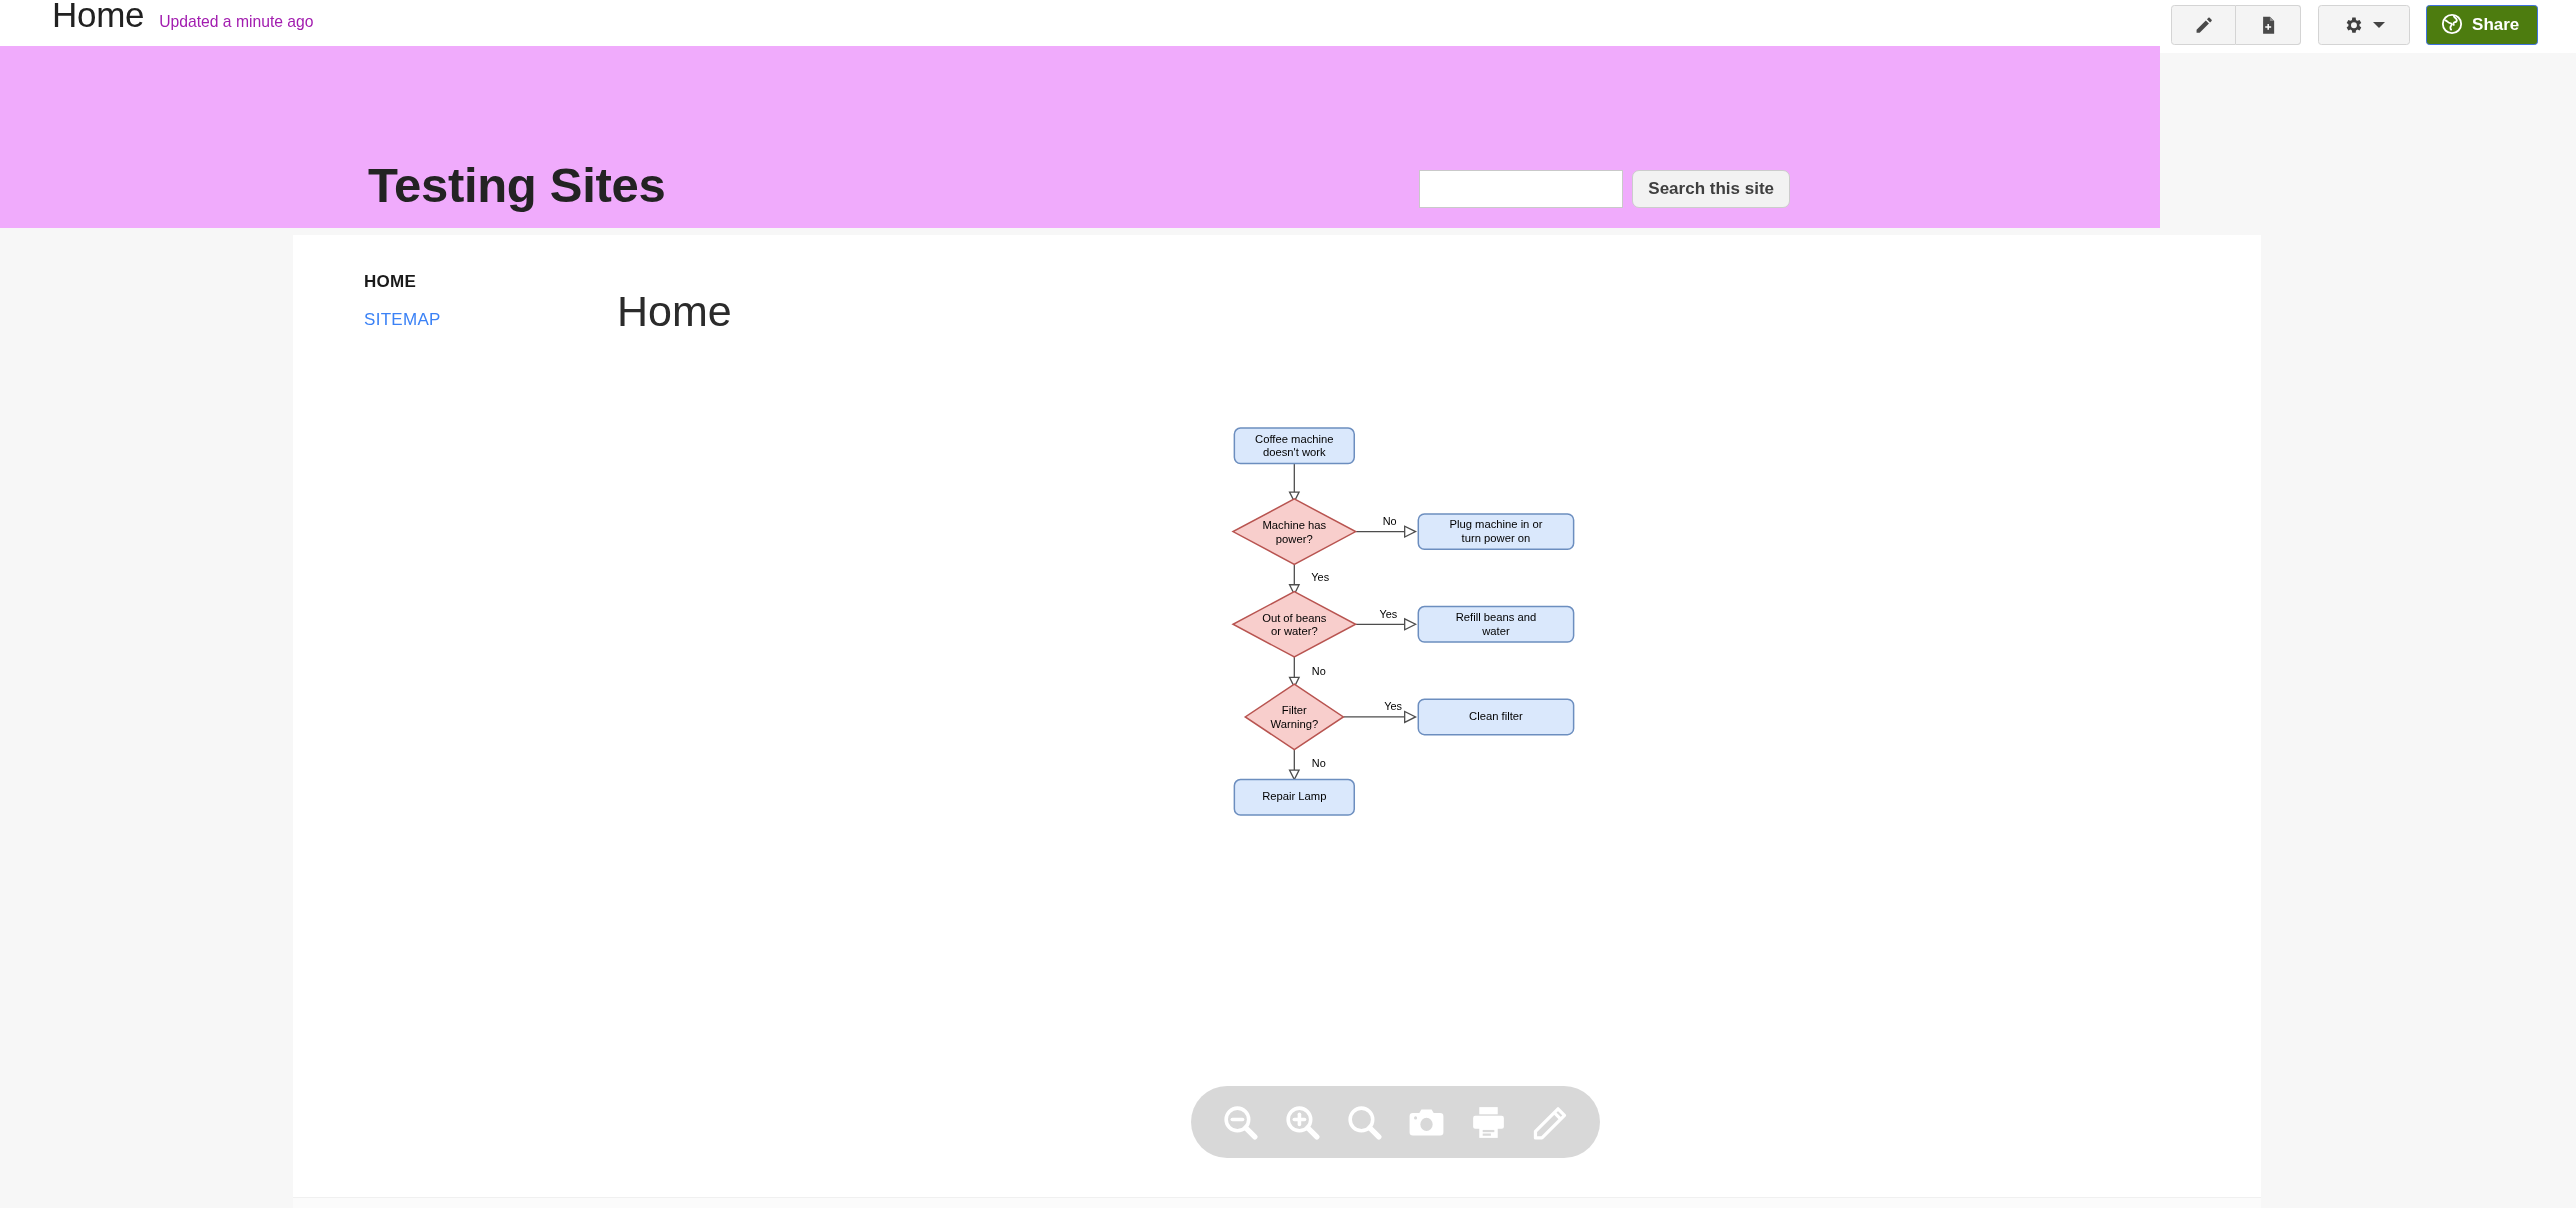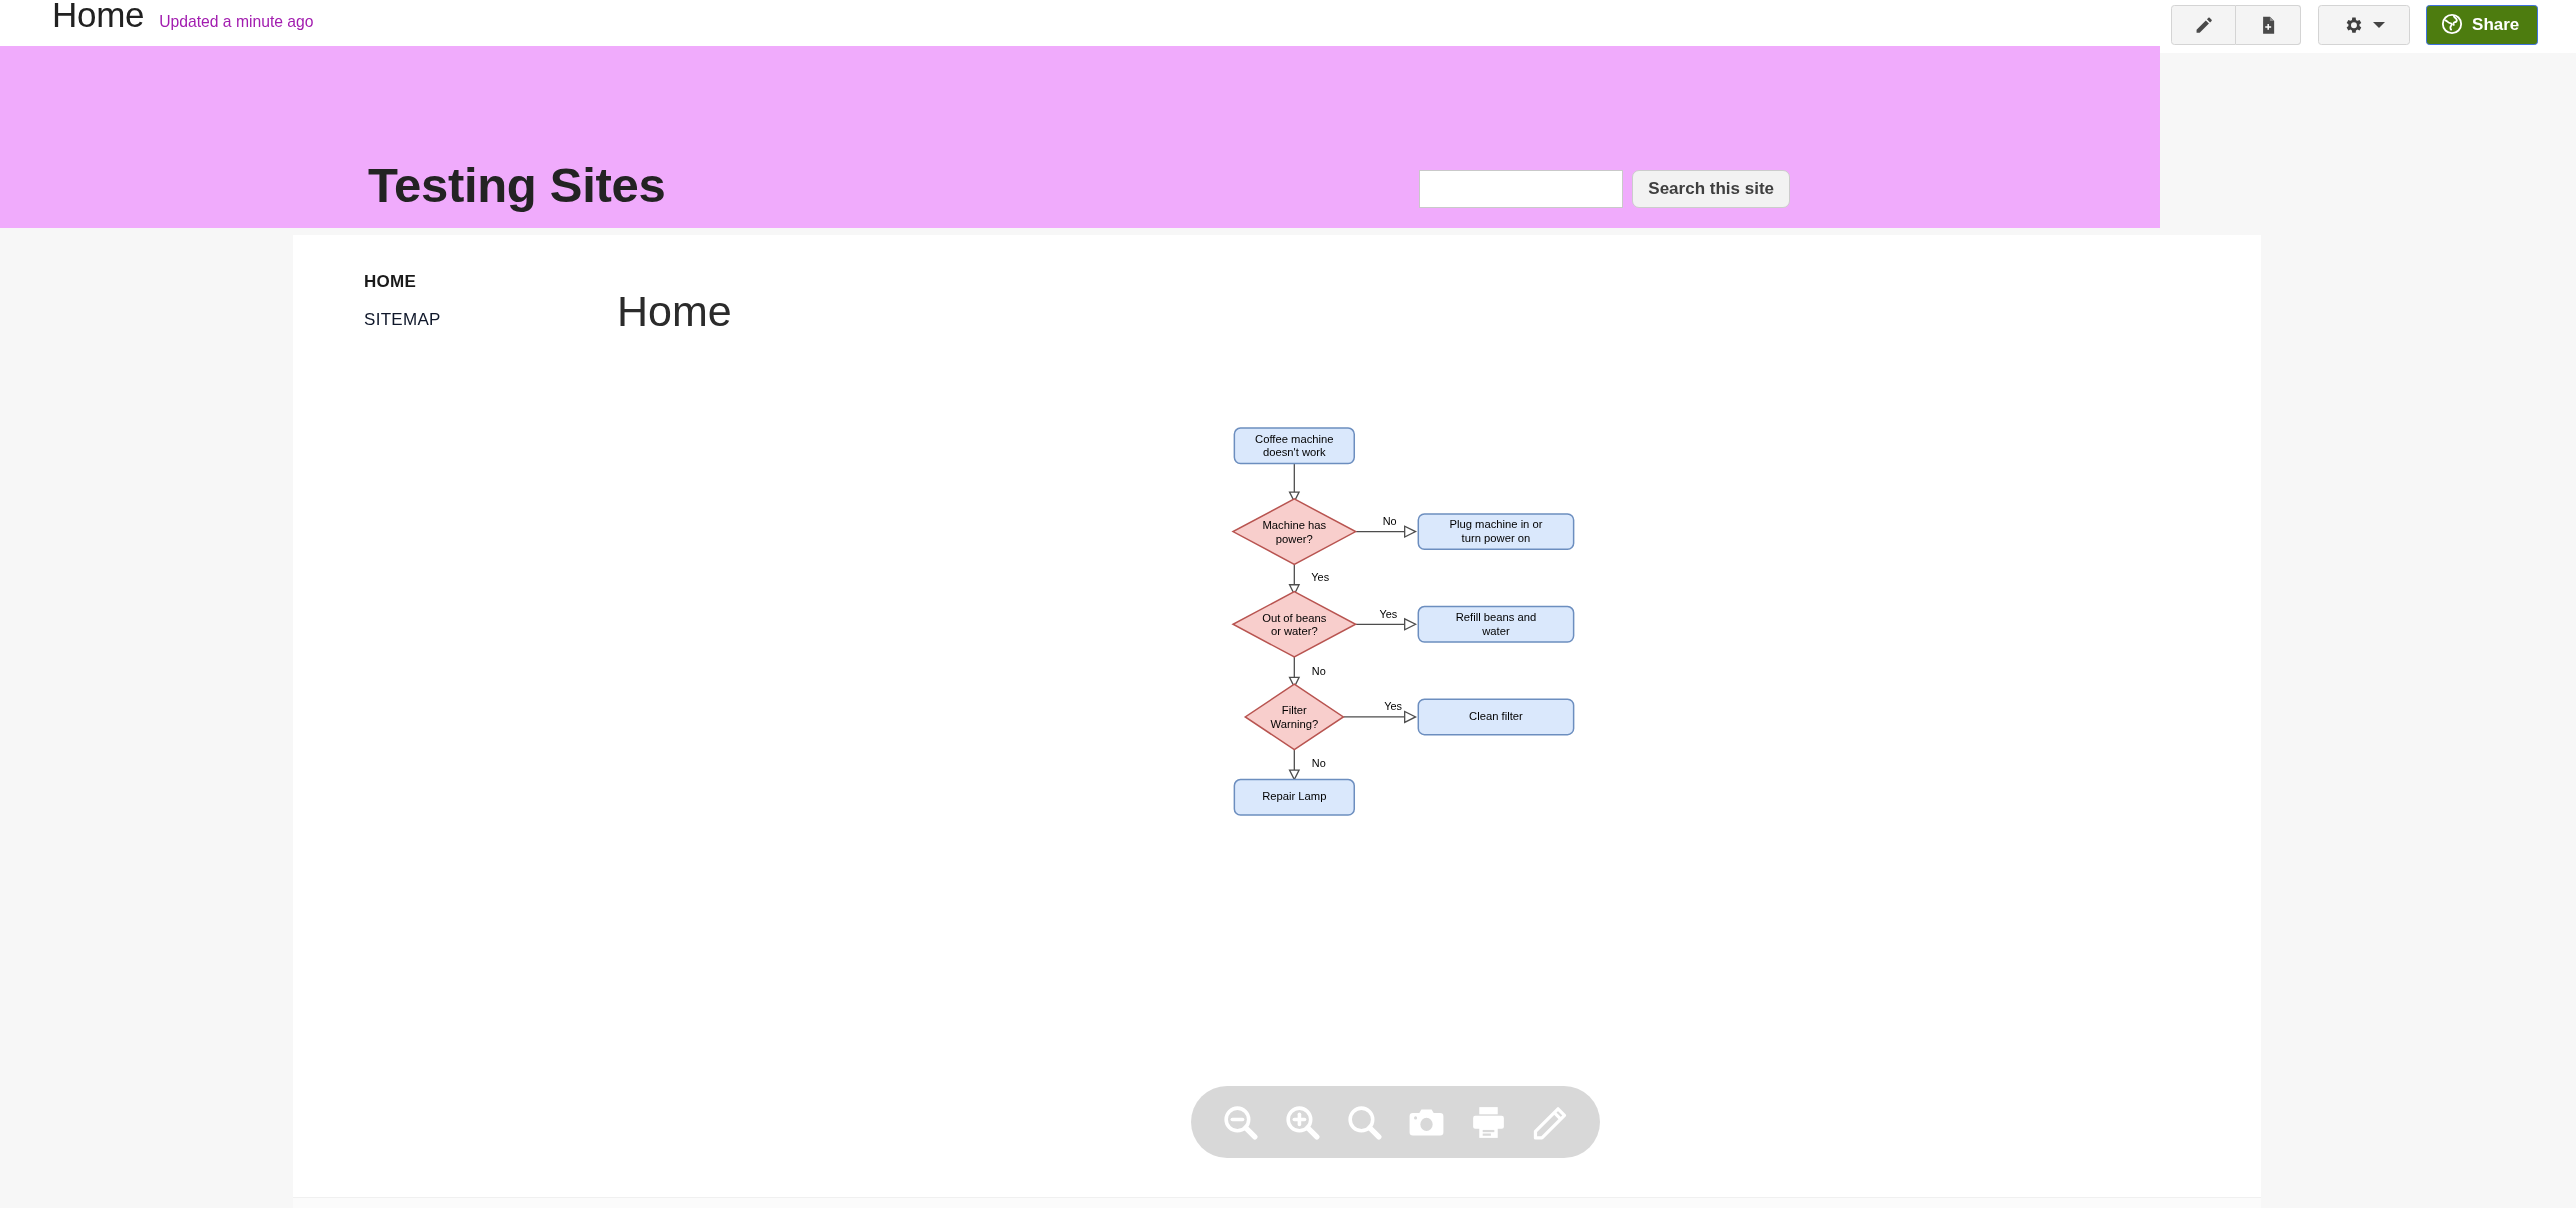--- a/index.html
+++ b/index.html
@@ -161,21 +161,21 @@
     width: 225px;
   }
   .nav-item {
     font-size: 17px;
     letter-spacing: 0.3px;
     margin-bottom: 18.4px;
     cursor: pointer;
     display: block;
   }
   .nav-item.active { color: #1a1a1a; font-weight: bold; }
-  .nav-item.link { color: #0f172a; }
+  .nav-item.link { color: #3b82f6; }
 
   
   #page-title {
     position: absolute;
     left: 617px;
     top: 287px;
     font-size: 43px;
     font-weight: 400;
     color: #2b2b2b;
   }

